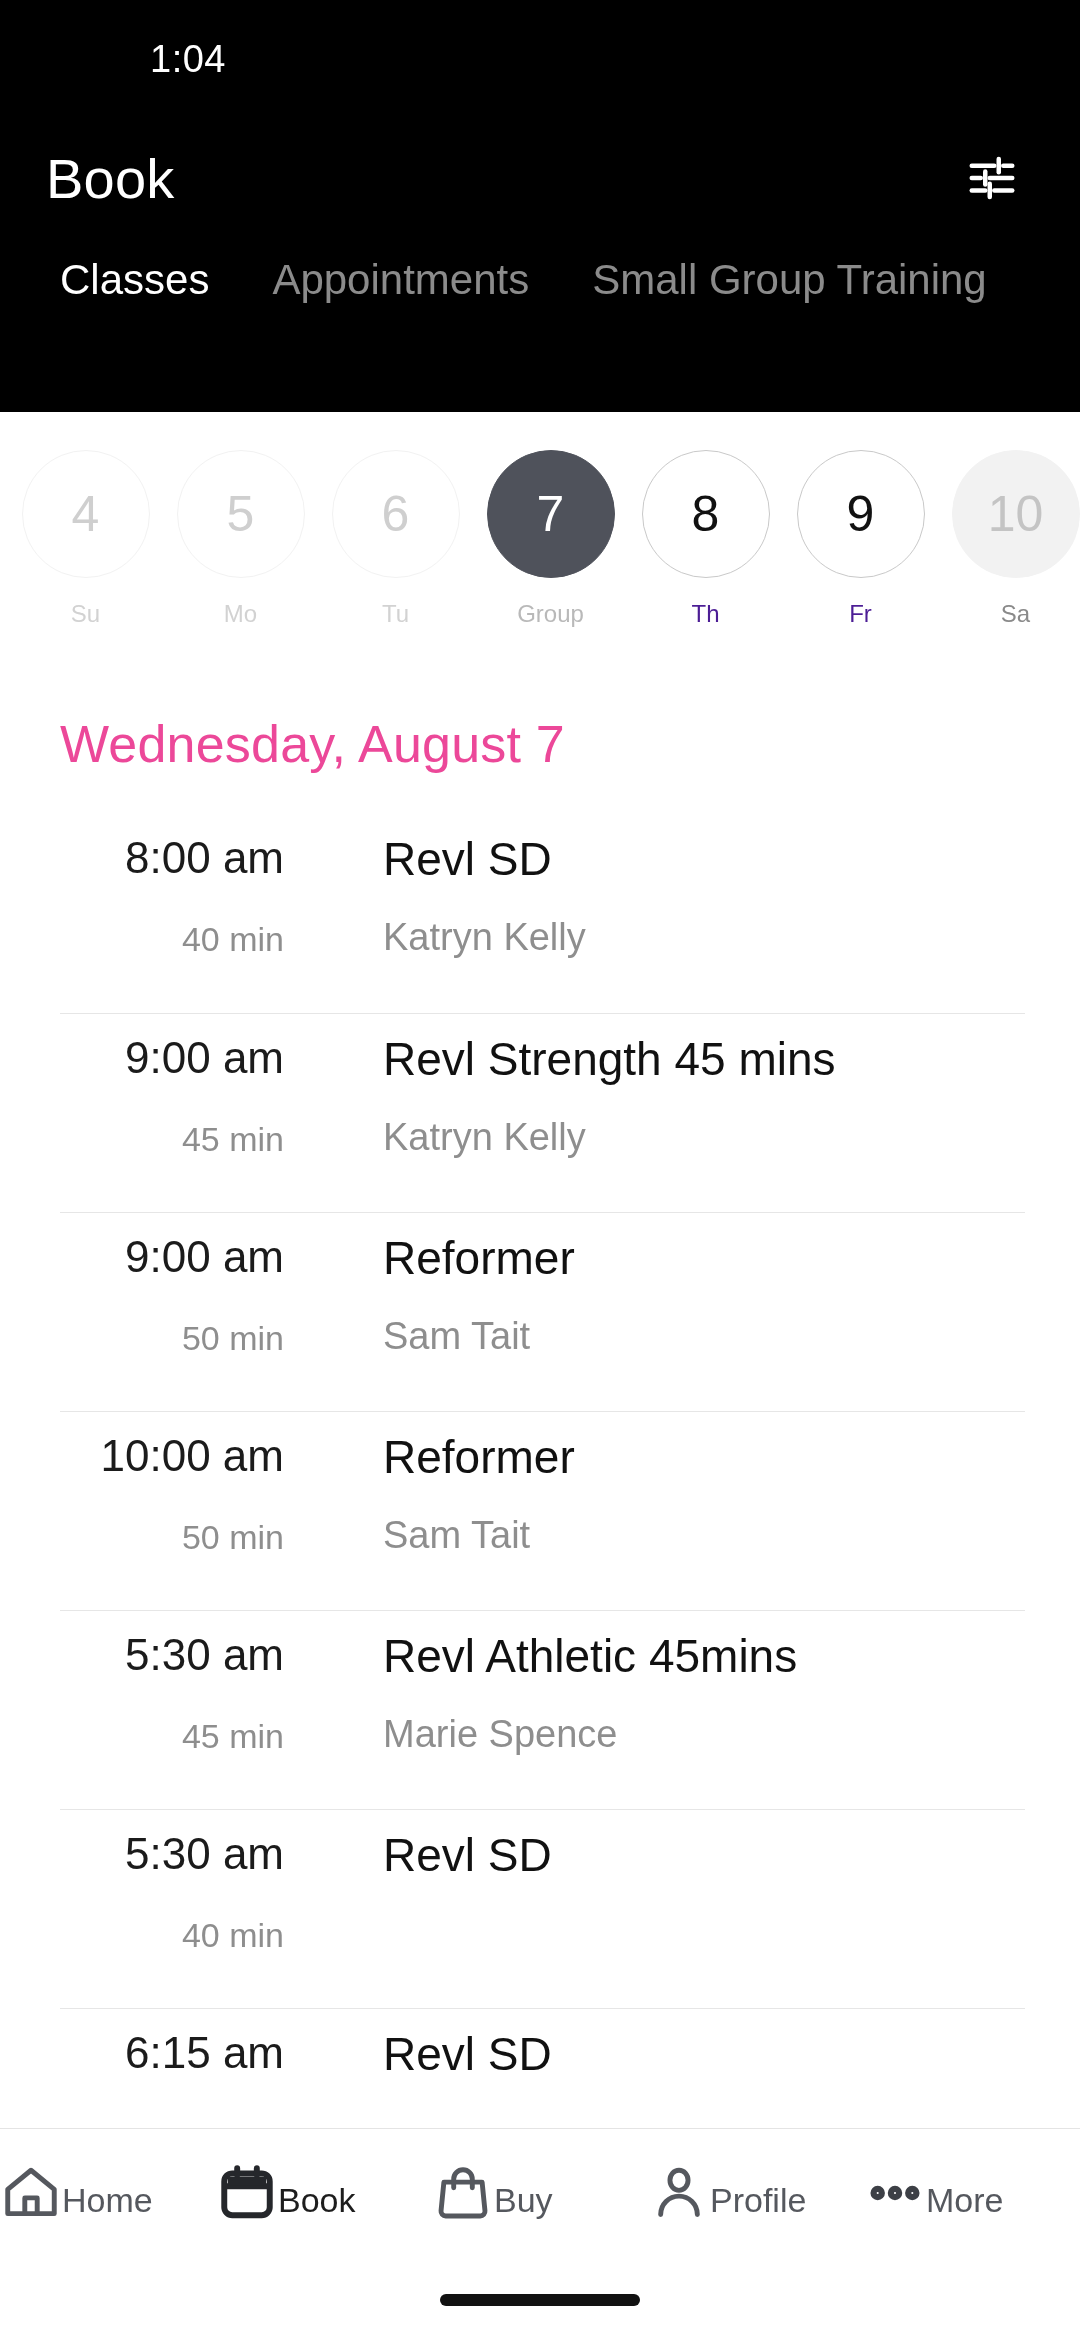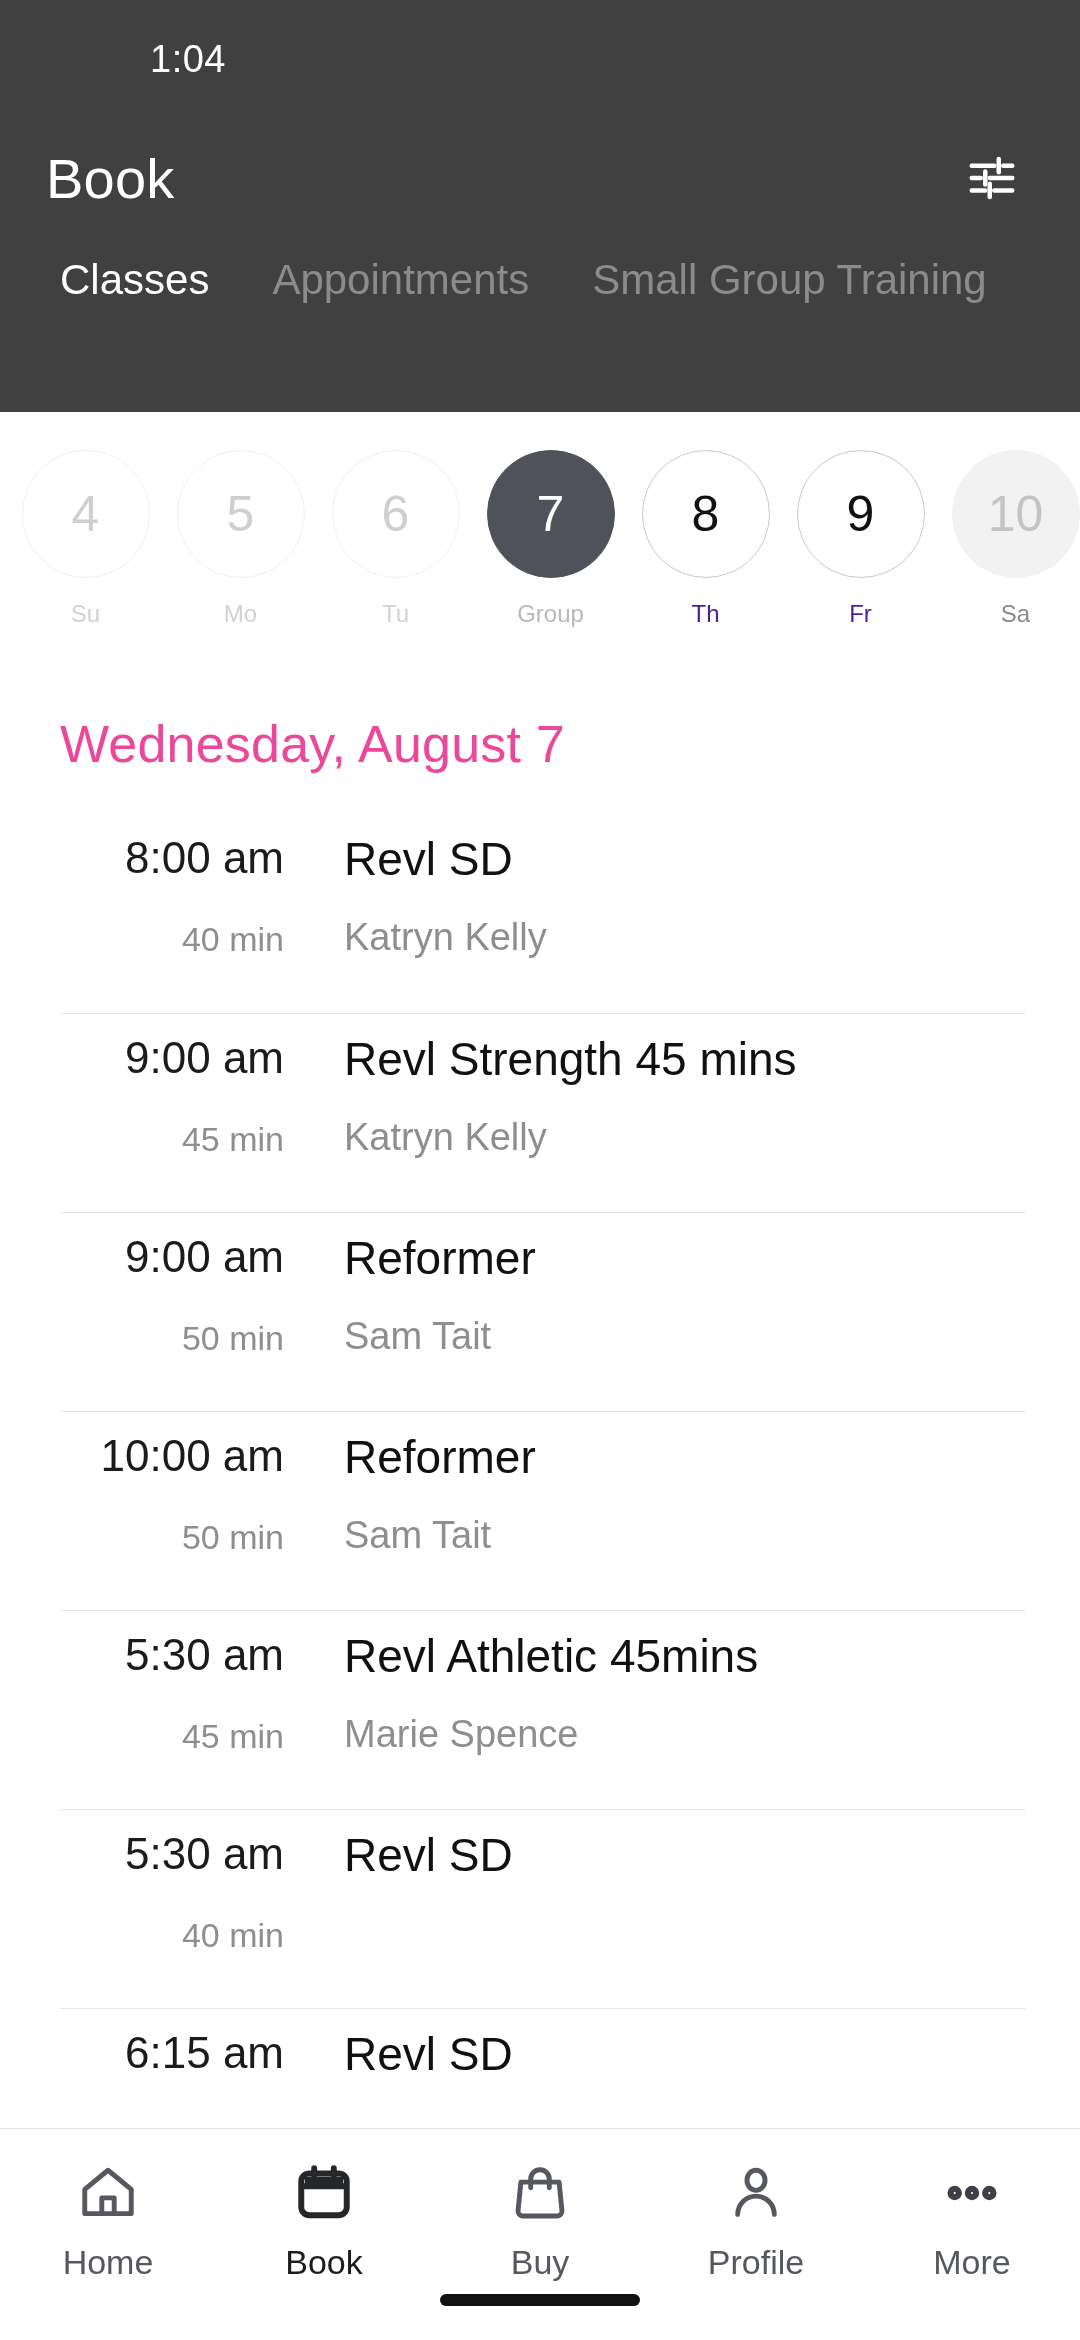--- a/index.html
+++ b/index.html
@@ -11,21 +11,21 @@
   }
   #phone {
     position:relative;
     width:1080px; height:2340px;
     background:#ffffff;
     display:flex; flex-direction:column;
   }
 
   
   .header {
-    background:#404040;
+    background:#000000;
     height:412px;
     flex:0 0 412px;
     position:relative;
   }
   .statusbar {
     height:118px;
     display:flex; align-items:center;
     padding-left:150px;
   }
   .status-time {
@@ -133,20 +133,21 @@
     margin-top:40px;
     overflow:hidden;
   }
   .classrow {
     display:flex;
     align-items:flex-start;
     height:199px;
     padding-top:22px;
     border-top:1.5px solid #e6e6e6;
     margin:0 55px 0 60px;
+    gap:39px;
   }
   .classrow.first { border-top:none; }
   .rowtime {
     width:240px;
     flex:0 0 240px;
     display:flex;
     flex-direction:column;
     align-items:flex-end;
     padding-right:16px;
   }
@@ -186,21 +187,21 @@
     height:212px;
     background:#ffffff;
     border-top:1.5px solid #e4e4e4;
     display:flex;
     align-items:flex-start;
     padding-top:28px;
   }
   .navitem {
     flex:1 1 0;
     display:flex;
-    flex-direction:column;
+    flex-direction:row;
     align-items:center;
   }
   .navicon {
     height:72px;
     display:flex; align-items:center; justify-content:center;
   }
   .navlabel {
     margin-top:14px;
     font-size:34px;
     color:#55585e;

